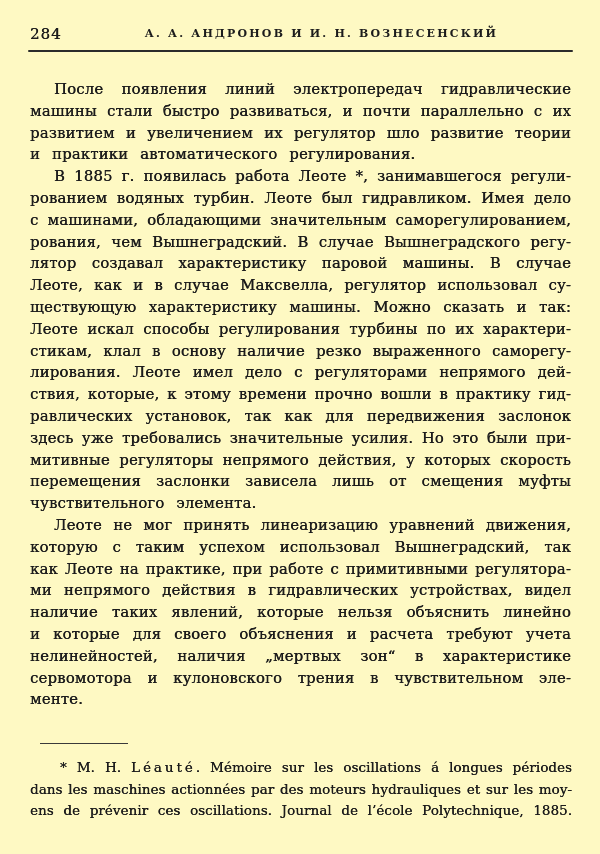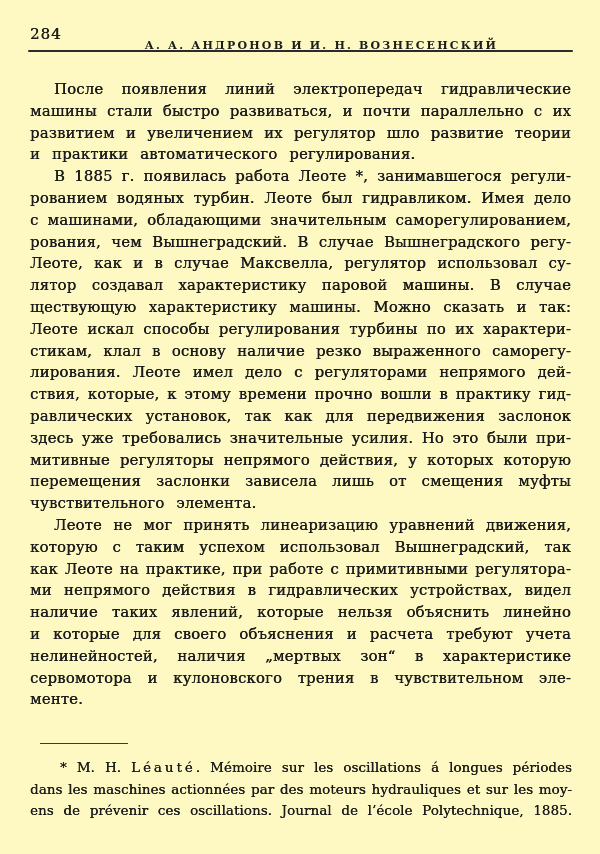--- a/index.html
+++ b/index.html
@@ -35,21 +35,20 @@
   .running-title {
     position: absolute;
     left: 40px;
     right: 0;
     top: 4px;
     text-align: center;
     font-size: 11px;
     font-weight: bold;
     letter-spacing: 2.2px;
     white-space: nowrap;
-    margin-top: 12px;
   }
   .header-rule {
     position: absolute;
     top: 50px;
     left: 28px;
     width: 545px;
     height: 2px;
     background: #2b2b2b;
     border-radius: 1px;
   }
@@ -121,30 +120,30 @@
         <div class="tline indent"><span>После появления линий электропередач гидравлические</span></div>
         <div class="tline"><span>машины стали быстро развиваться, и почти параллельно с их</span></div>
         <div class="tline"><span>развитием и увеличением их регулятор шло развитие теории</span></div>
         <div class="tline last wide"><span>и практики автоматического регулирования.</span></div>
       </div>
       <div>
         <div class="tline indent"><span>В 1885 г. появилась работа Леоте *, занимавшегося регули-</span></div>
         <div class="tline"><span>рованием водяных турбин. Леоте был гидравликом. Имея дело</span></div>
         <div class="tline"><span>с машинами, обладающими значительным </span><span class="it">саморегулированием</span><span>,</span></div>
         <div class="tline"><span>рования, чем Вышнеградский. В случае Вышнеградского регу-</span></div>
+        <div class="tline"><span>лятор </span><span class="it">создавал</span><span> характеристику паровой машины. В случае</span></div>
         <div class="tline"><span>Леоте, как и в случае Максвелла, регулятор </span><span class="it">использовал</span><span> су-</span></div>
-        <div class="tline"><span>лятор </span><span class="it">создавал</span><span> характеристику паровой машины. В случае</span></div>
         <div class="tline"><span>ществующую характеристику машины. Можно сказать и так:</span></div>
         <div class="tline"><span>Леоте искал способы регулирования турбины по их характери-</span></div>
         <div class="tline"><span>стикам, клал в основу наличие резко выраженного саморегу-</span></div>
         <div class="tline"><span>лирования. Леоте имел дело с регуляторами </span><span class="it">непрямого дей-</span></div>
         <div class="tline"><span class="it">ствия</span><span>, которые, к этому времени прочно вошли в практику гид-</span></div>
         <div class="tline"><span>равлических установок, так как для передвижения заслонок</span></div>
         <div class="tline"><span>здесь уже требовались значительные усилия. Но это были </span><span class="it">при-</span></div>
-        <div class="tline"><span class="it">митивные</span><span> регуляторы непрямого действия, у которых </span><span class="it">которую</span></div>
+        <div class="tline"><span class="it">митивные</span><span> регуляторы непрямого действия, у которых </span><span class="it">скорость</span></div>
         <div class="tline"><span>перемещения заслонки зависела лишь от смещения муфты</span></div>
         <div class="tline last wide"><span>чувствительного элемента.</span></div>
       </div>
       <div>
         <div class="tline indent"><span>Леоте не мог принять </span><span class="it">линеаризацию</span><span> уравнений движения,</span></div>
         <div class="tline"><span>которую с таким успехом использовал Вышнеградский, так</span></div>
         <div class="tline"><span>как Леоте на практике, при работе с примитивными регулятора-</span></div>
         <div class="tline"><span>ми непрямого действия в гидравлических устройствах, видел</span></div>
         <div class="tline"><span>наличие таких явлений, которые </span><span class="it">нельзя объяснить линейно</span></div>
         <div class="tline"><span>и которые для своего объяснения и расчета требуют учета</span></div>

